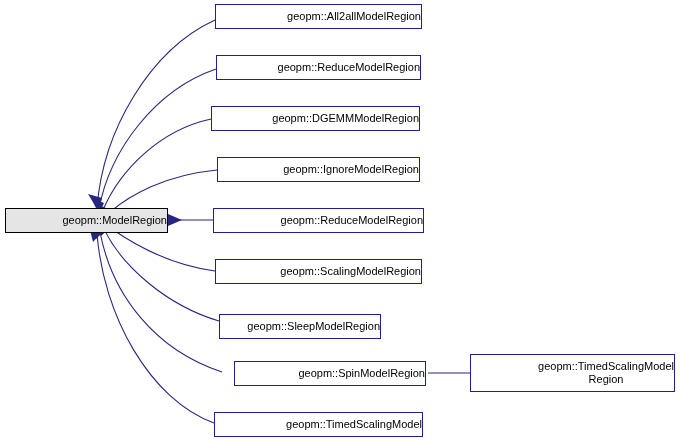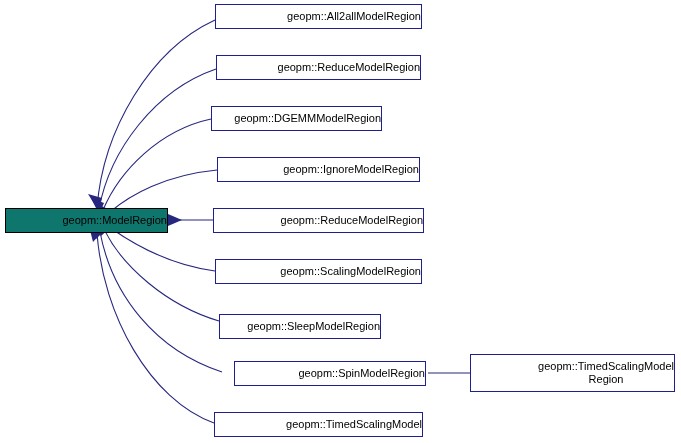--- a/index.html
+++ b/index.html
@@ -29,21 +29,21 @@
     color: #000000;
     font-size: 11px;
     line-height: 13px;
     display: flex;
     align-items: center;
     justify-content: flex-end;
     text-align: center;
     white-space: pre-line;
   }
   .node-box.root {
-    background: #0f766e;
+    background: #e5e5e5;
     border: 1px solid #000000;
   }
   svg.edges {
     position: absolute;
     left: 0;
     top: 0;
     width: 681px;
     height: 443px;
     overflow: visible;
   }
@@ -88,21 +88,21 @@
   </div>
 
   <div class="node-box" style="left:215px; top:4px; width:207px; height:25px;">
     <span>geopm::All2allModelRegion</span>
   </div>
 
   <div class="node-box" style="left:216px; top:55px; width:205px; height:25px;">
     <span>geopm::ReduceModelRegion</span>
   </div>
 
-  <div class="node-box" style="left:211px; top:106px; width:171px; height:25px;padding-left:29px;">
+  <div class="node-box" style="left:211px; top:106px; width:209px; height:25px;padding-left:29px;">
     <span>geopm::DGEMMModelRegion</span>
   </div>
 
   <div class="node-box" style="left:217px; top:157px; width:203px; height:25px;">
     <span>geopm::IgnoreModelRegion</span>
   </div>
 
   <div class="node-box" style="left:215px; top:259px; width:207px; height:25px;">
     <span>geopm::ScalingModelRegion</span>
   </div>

